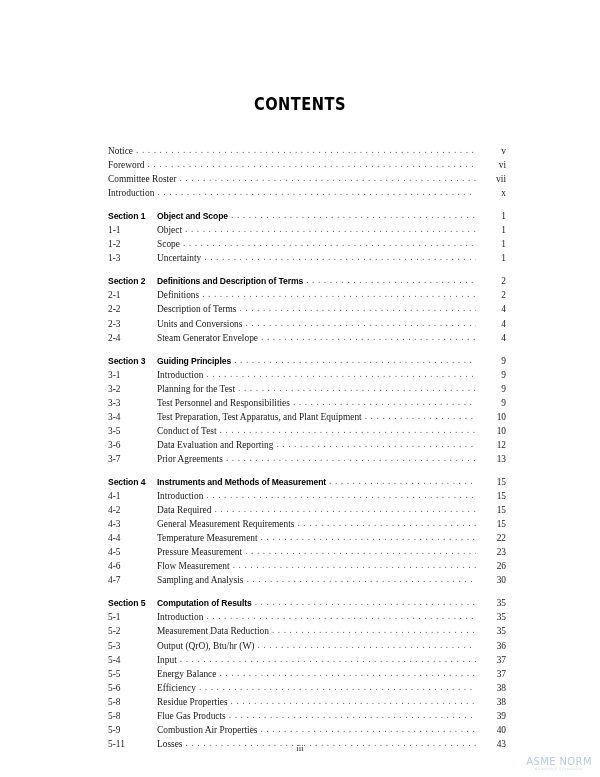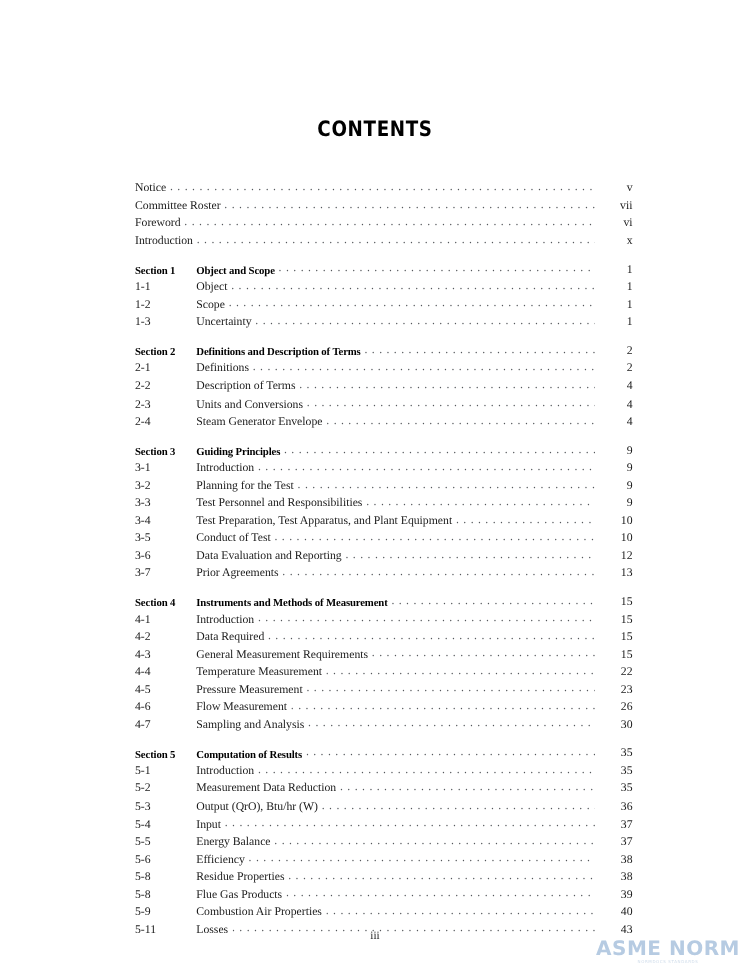--- a/index.html
+++ b/index.html
@@ -95,21 +95,21 @@
   .pageno {
     flex: 0 0 auto;
     width: 26px;
     text-align: right;
     color: #1a1a1a;
   }
 
   
   .row.section .num,
   .row.section .title {
-    font-family: Liberation Serif, serif;
+    font-family: Liberation Sans, sans-serif;
     font-weight: bold;
     font-size: 8.6px;
     color: #000000;
     letter-spacing: -0.1px;
   }
   .row.section .num { width: 49px; }
 
   
   .folio {
     position: absolute;
@@ -124,22 +124,22 @@
 
   .watermark {
     position: absolute;
     right: 8px;
     bottom: 6px;
     text-align: center;
     user-select: none;
   }
   .watermark .wm-main {
     font-family: "DejaVu Sans", "Liberation Sans", sans-serif;
-    font-size: 16px;
-    font-weight: bold;
+    font-size: 10px;
+    font-weight: normal;
     letter-spacing: 0.4px;
     color: #b6cbe2;
     line-height: 1;
     text-align: right;
   }
   .watermark .wm-sub {
     font-family: "DejaVu Sans", "Liberation Sans", sans-serif;
     font-size: 3.2px;
     letter-spacing: 0.5px;
     color: #cfdcea;
@@ -154,28 +154,28 @@
 
   <div class="page-title">CONTENTS</div>
 
   <div class="toc" id="toc">
       <div class="row front">
         <span class="title">Notice</span>
         <span class="leader"></span>
         <span class="pageno">v</span>
       </div>
       <div class="row front">
+        <span class="title">Foreword</span>
+        <span class="leader"></span>
+        <span class="pageno">vi</span>
+      </div>
+      <div class="row front">
         <span class="title">Committee Roster</span>
         <span class="leader"></span>
         <span class="pageno">vii</span>
-      </div>
-      <div class="row front">
-        <span class="title">Foreword</span>
-        <span class="leader"></span>
-        <span class="pageno">vi</span>
       </div>
       <div class="row front">
         <span class="title">Introduction</span>
         <span class="leader"></span>
         <span class="pageno">x</span>
       </div>
       <div class="row section gap">
         <span class="num">Section 1</span>
         <span class="title">Object and Scope</span>
         <span class="leader"></span>

